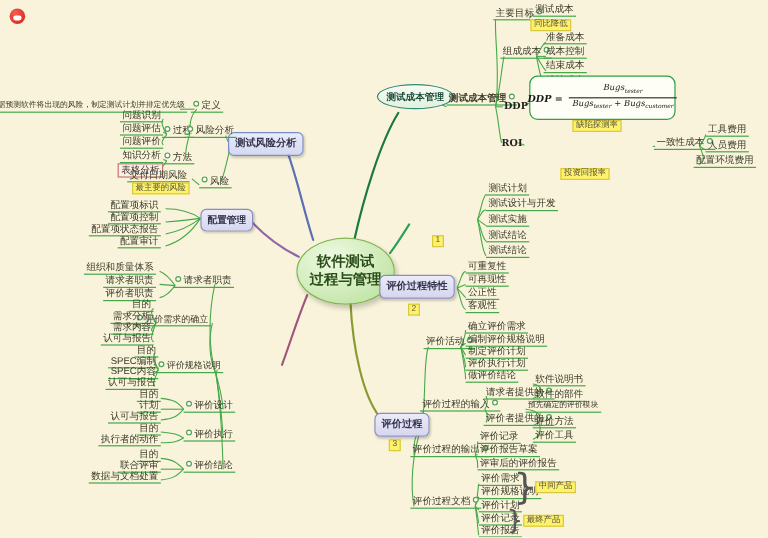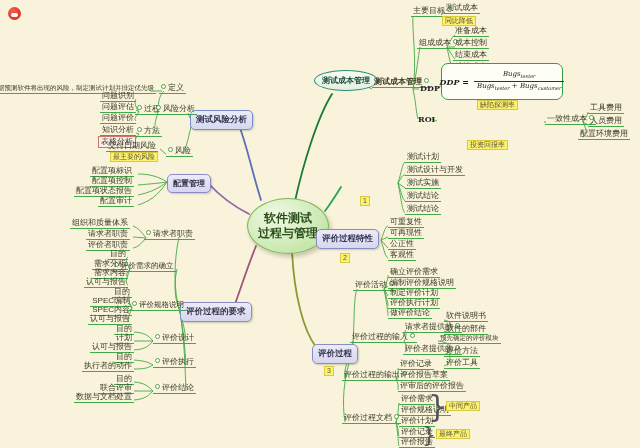--- a/index.html
+++ b/index.html
@@ -173,21 +173,20 @@
   <div class="lf dB" style="left:166px;top:146px">风险</div>
   <div class="lf" style="right:482px;top:141px">交付日期风险</div>
   <div class="nt" style="right:482px;top:152px">最主要的风险</div>
 
   <div class="nd" style="left:167px;top:174px;font-size:8px">配置管理</div>
   <div class="lf" style="right:506px;top:166px">配置项标识</div>
   <div class="lf" style="right:506px;top:176px">配置项控制</div>
   <div class="lf" style="right:506px;top:186px">配置项状态报告</div>
   <div class="lf" style="right:506px;top:196px">配置审计</div>
 
-  <div class="nd" style="left:180px;top:302px">评价过程的要求</div>
   <div class="lf dB" style="left:144px;top:229px">请求者职责</div>
   <div class="lf" style="right:510px;top:218px">组织和质量体系</div>
   <div class="lf" style="right:510px;top:229px">请求者职责</div>
   <div class="lf" style="right:510px;top:240px">评价者职责</div>
   <div class="lf dB" style="left:112px;top:261px;font-size:7.5px">评价需求的确立</div>
   <div class="lf" style="right:512px;top:249px">目的</div>
   <div class="lf" style="right:512px;top:259px">需求分析</div>
   <div class="lf" style="right:512px;top:268px">需求内容</div>
   <div class="lf" style="right:512px;top:277px">认可与报告</div>
   <div class="lf dB" style="left:130px;top:300px;font-size:7.5px">评价规格说明</div>

